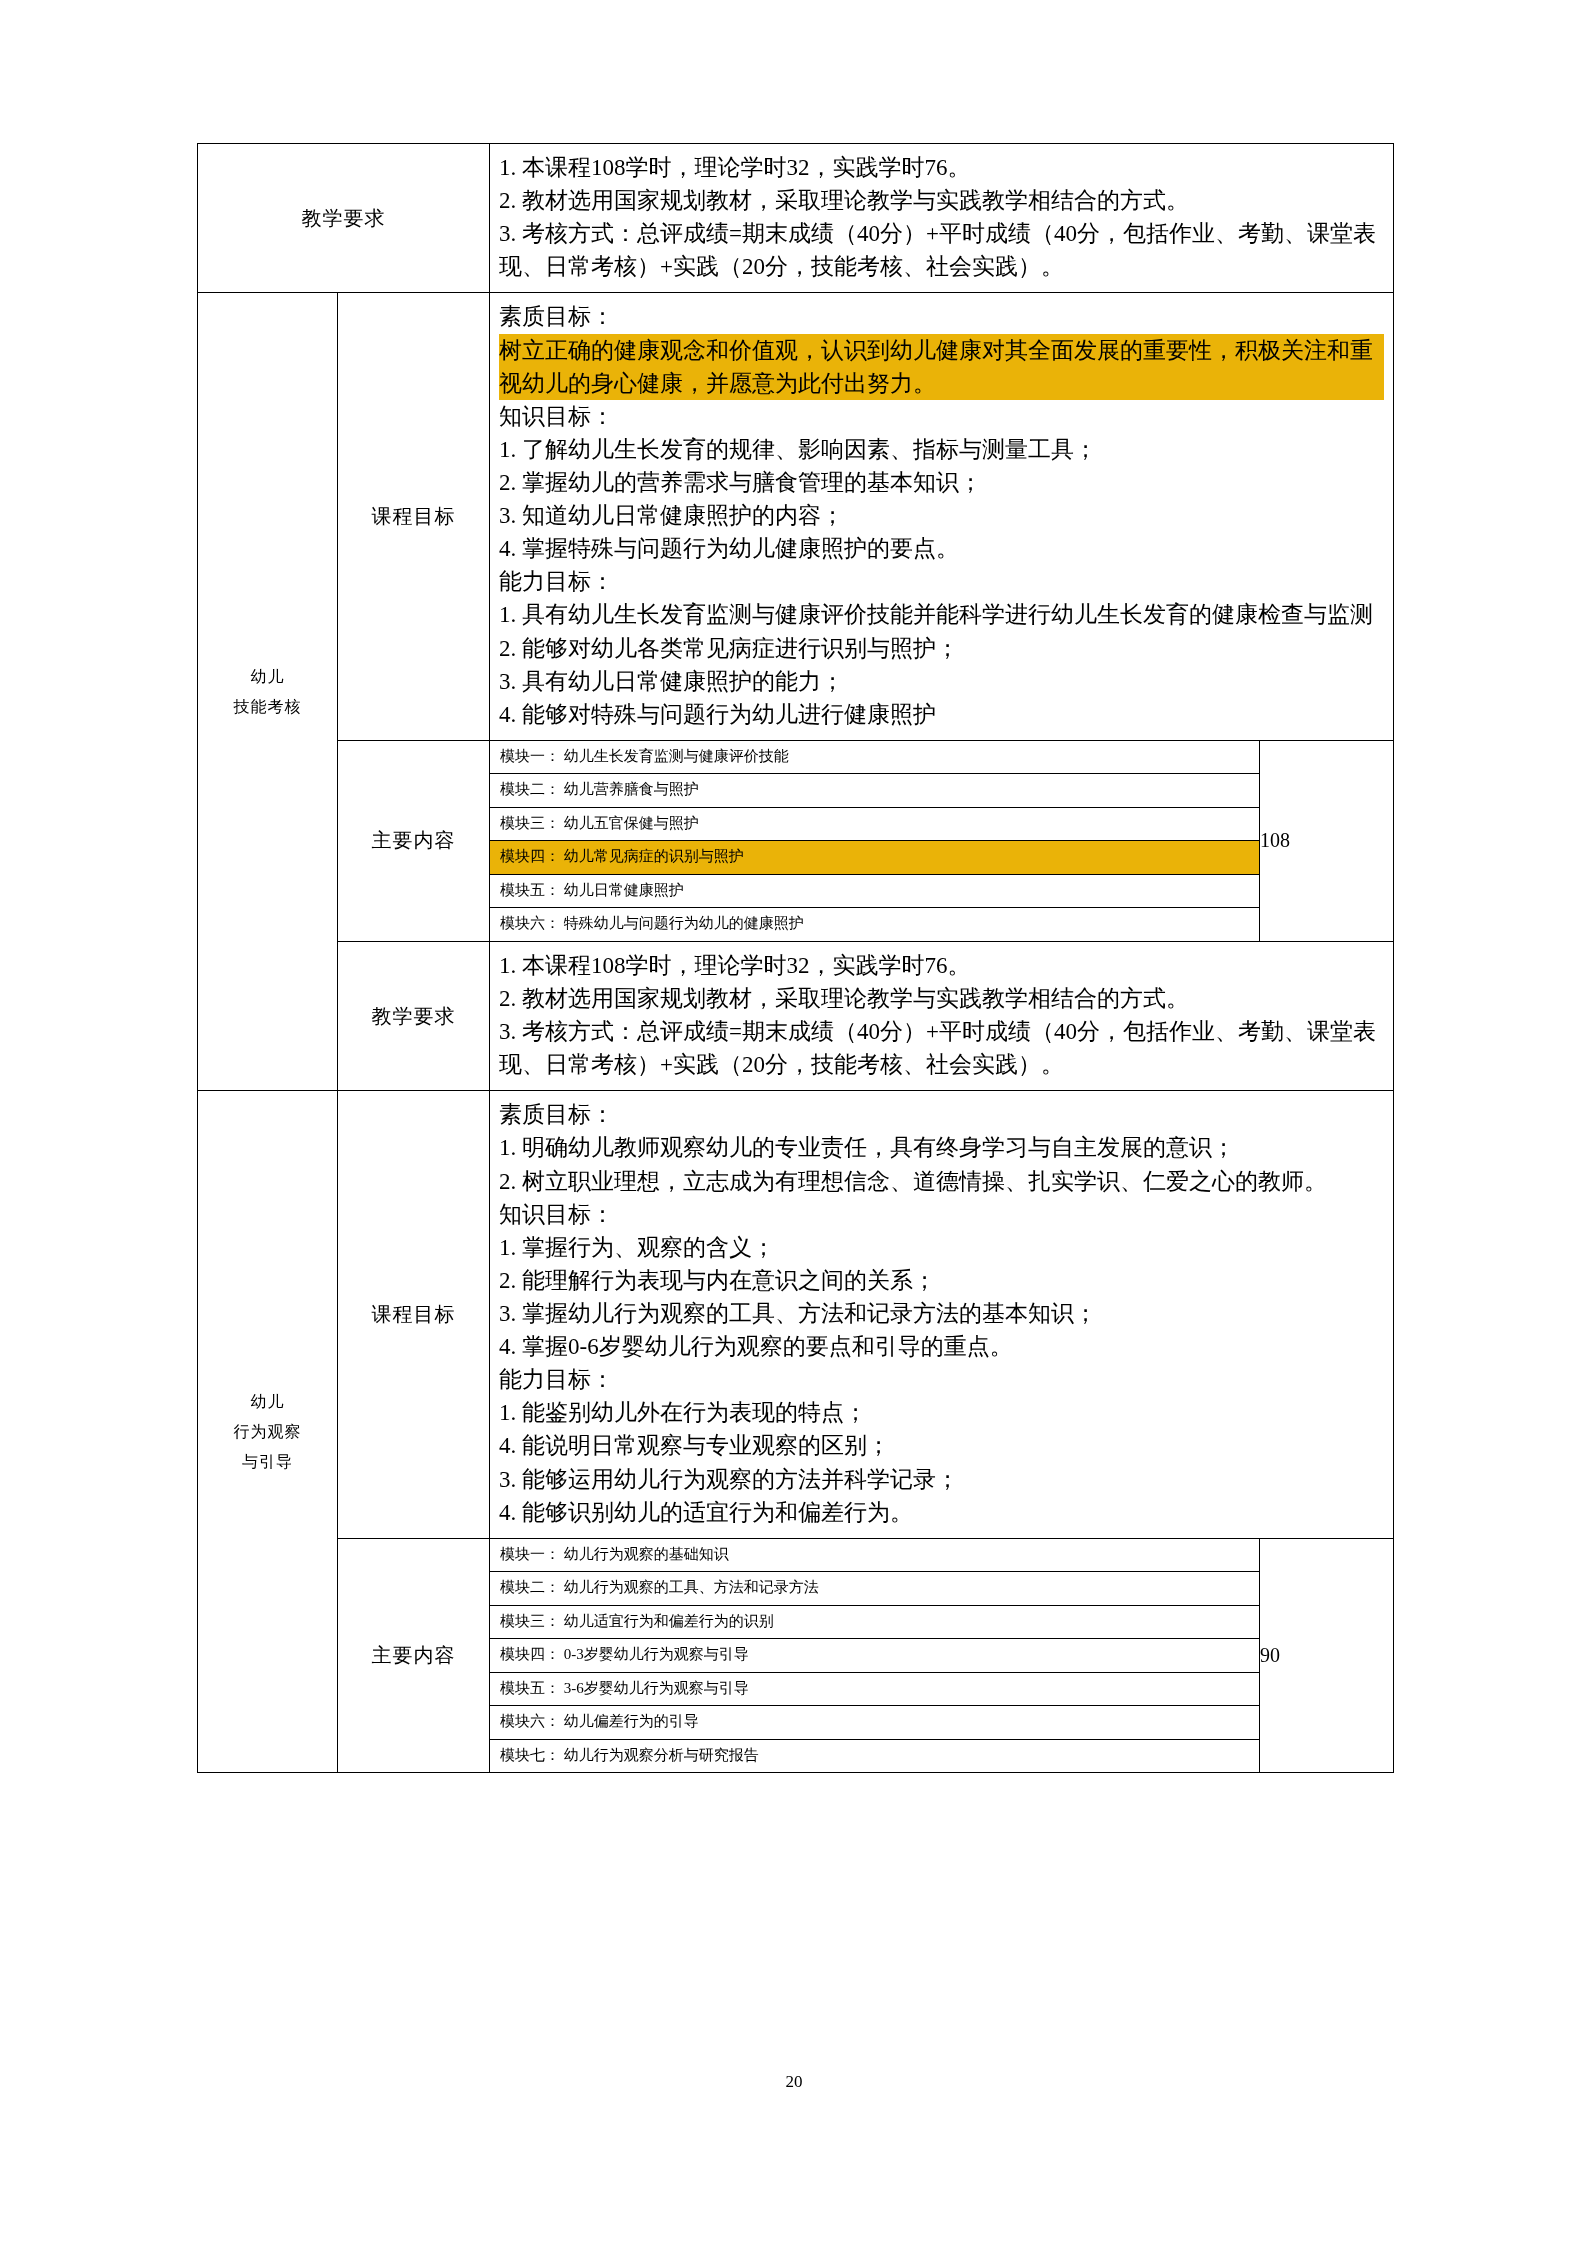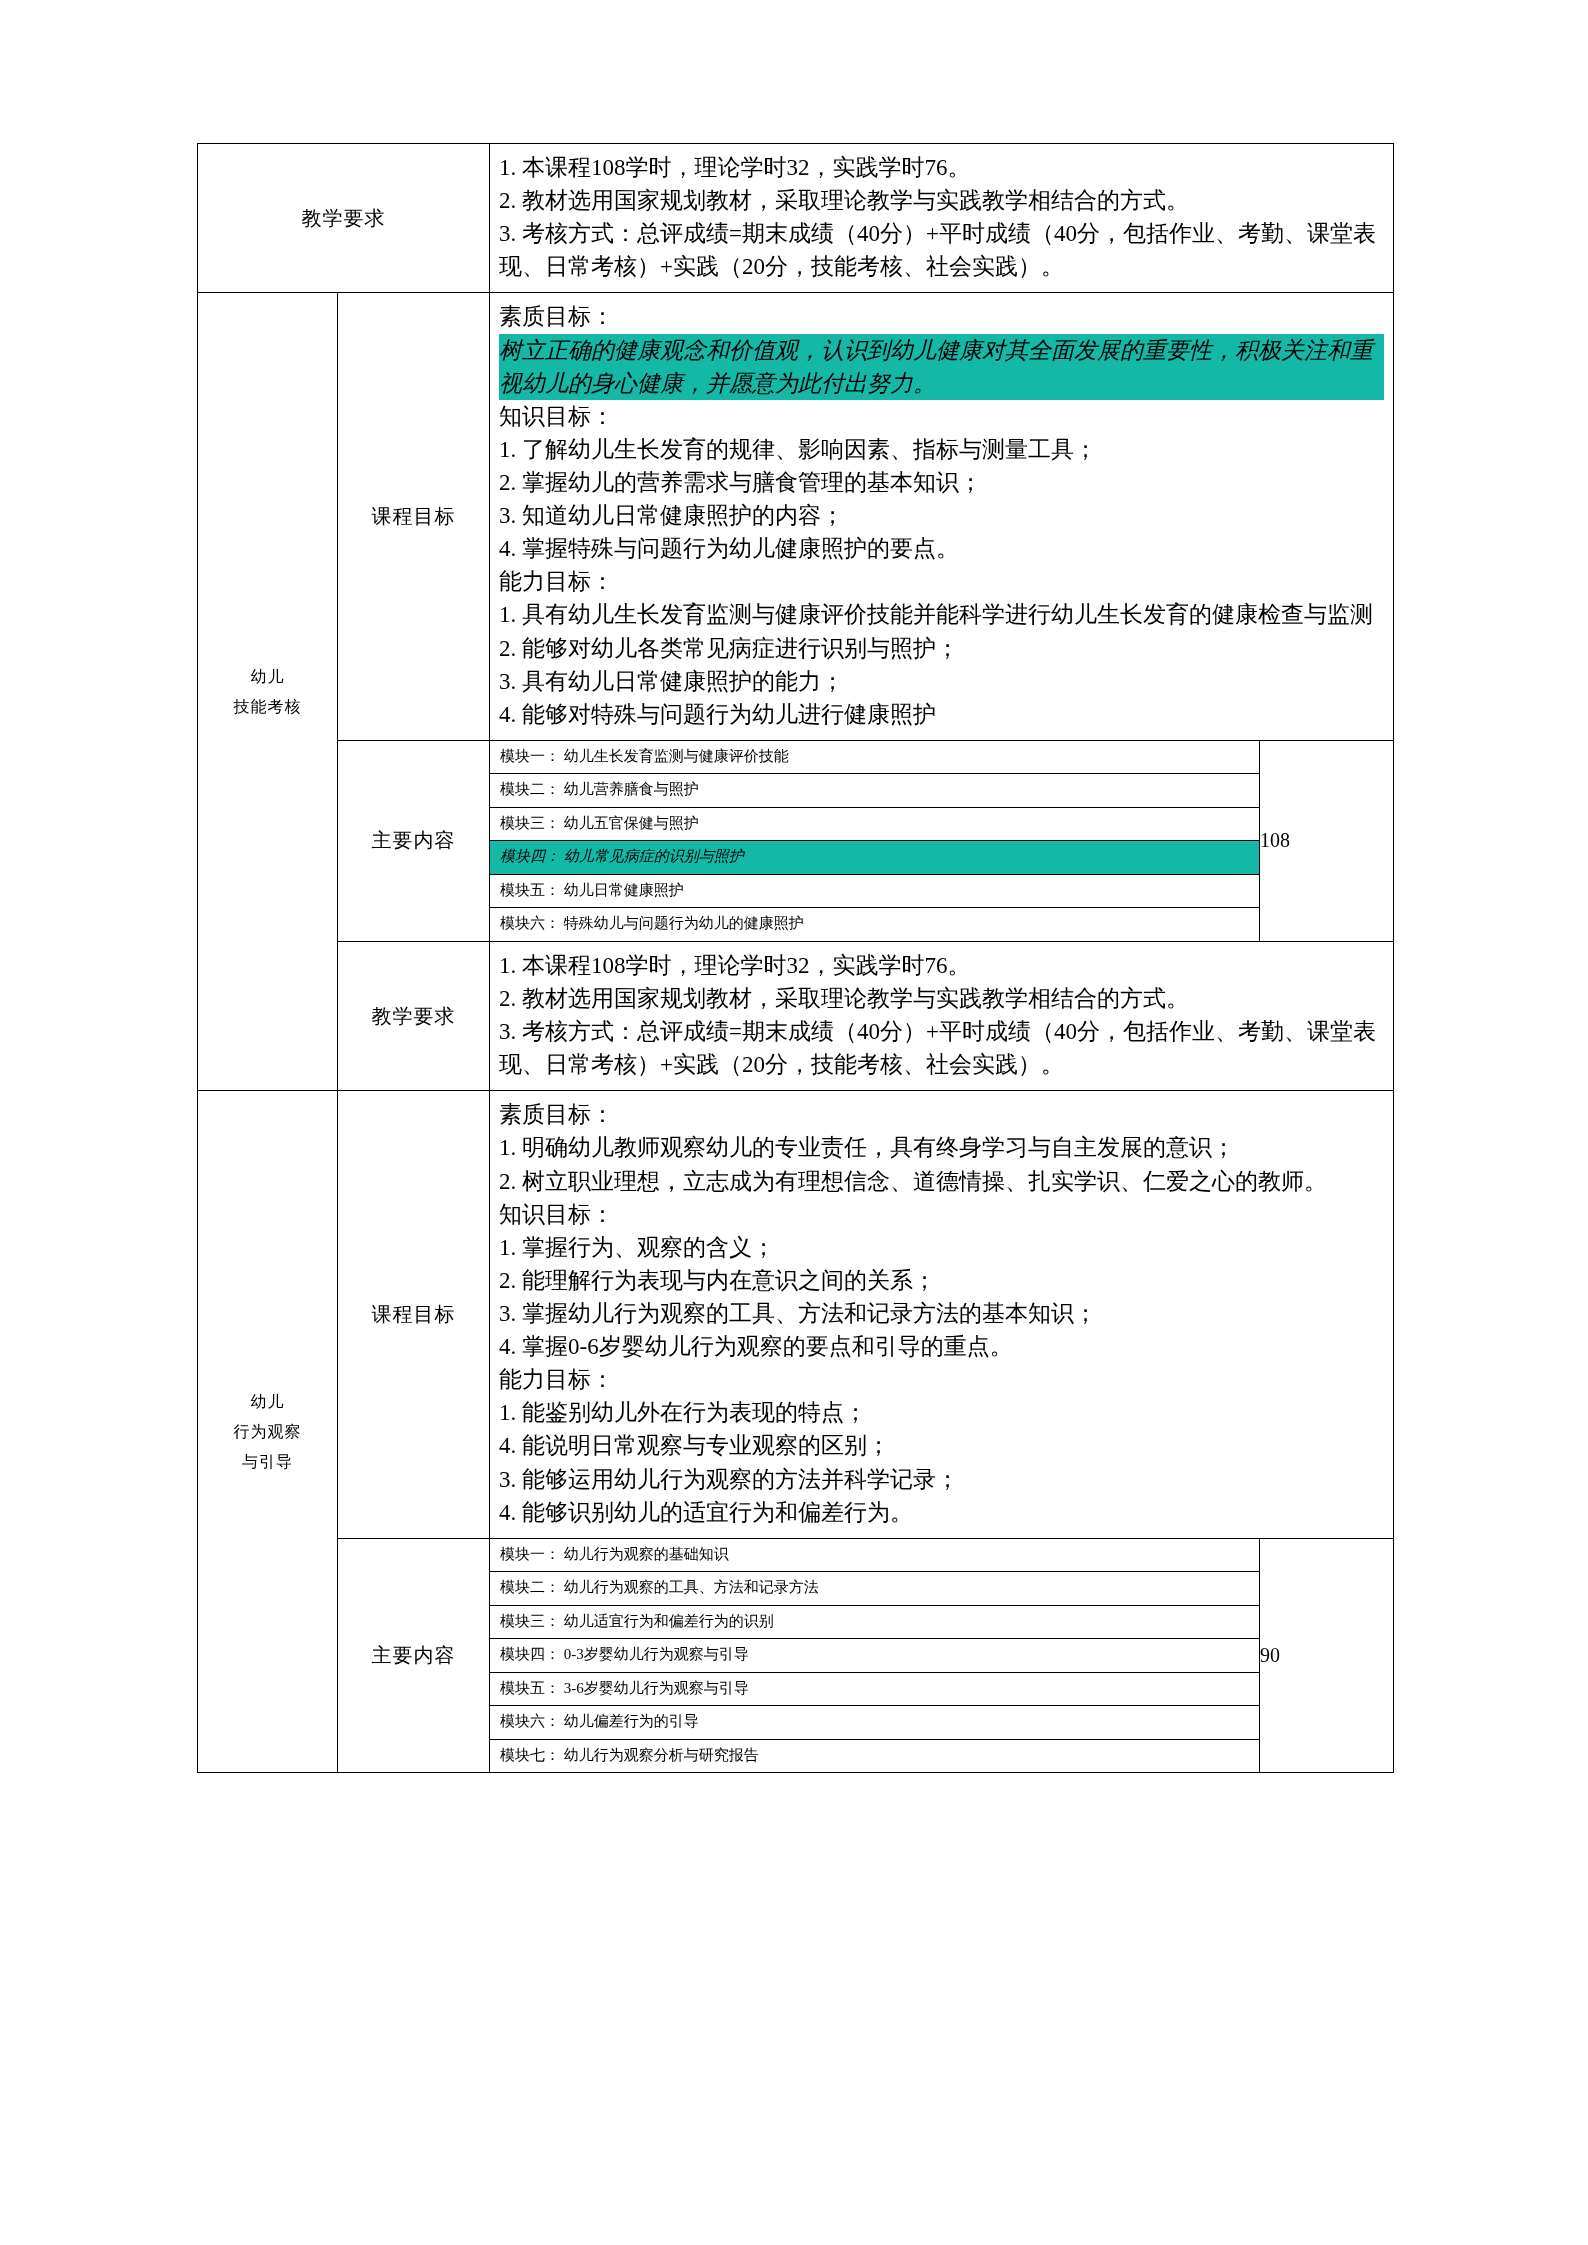--- a/index.html
+++ b/index.html
@@ -83,22 +83,21 @@
   .page-number {
     position: absolute;
     left: 0;
     top: 2072px;
     width: 1588px;
     text-align: center;
     font-size: 17px;
     font-family: "Liberation Serif", serif;
   }
   .hl {
-    background: #14b8a6;
-    font-style: italic;
+    background: #eab308;
   }
   .modules-wrap {
     padding: 0;
   }
 </style>
 </head>
 <body>
 
 <div class="page">
 
@@ -240,14 +239,15 @@
                 </tr>
             </tbody>
           </table>
         </td>
         <td class="hours-cell">90</td>
       </tr>
 
     </tbody>
   </table>
 
+  <div class="page-number">20</div>
 
 </div>
 
 </body></html>

